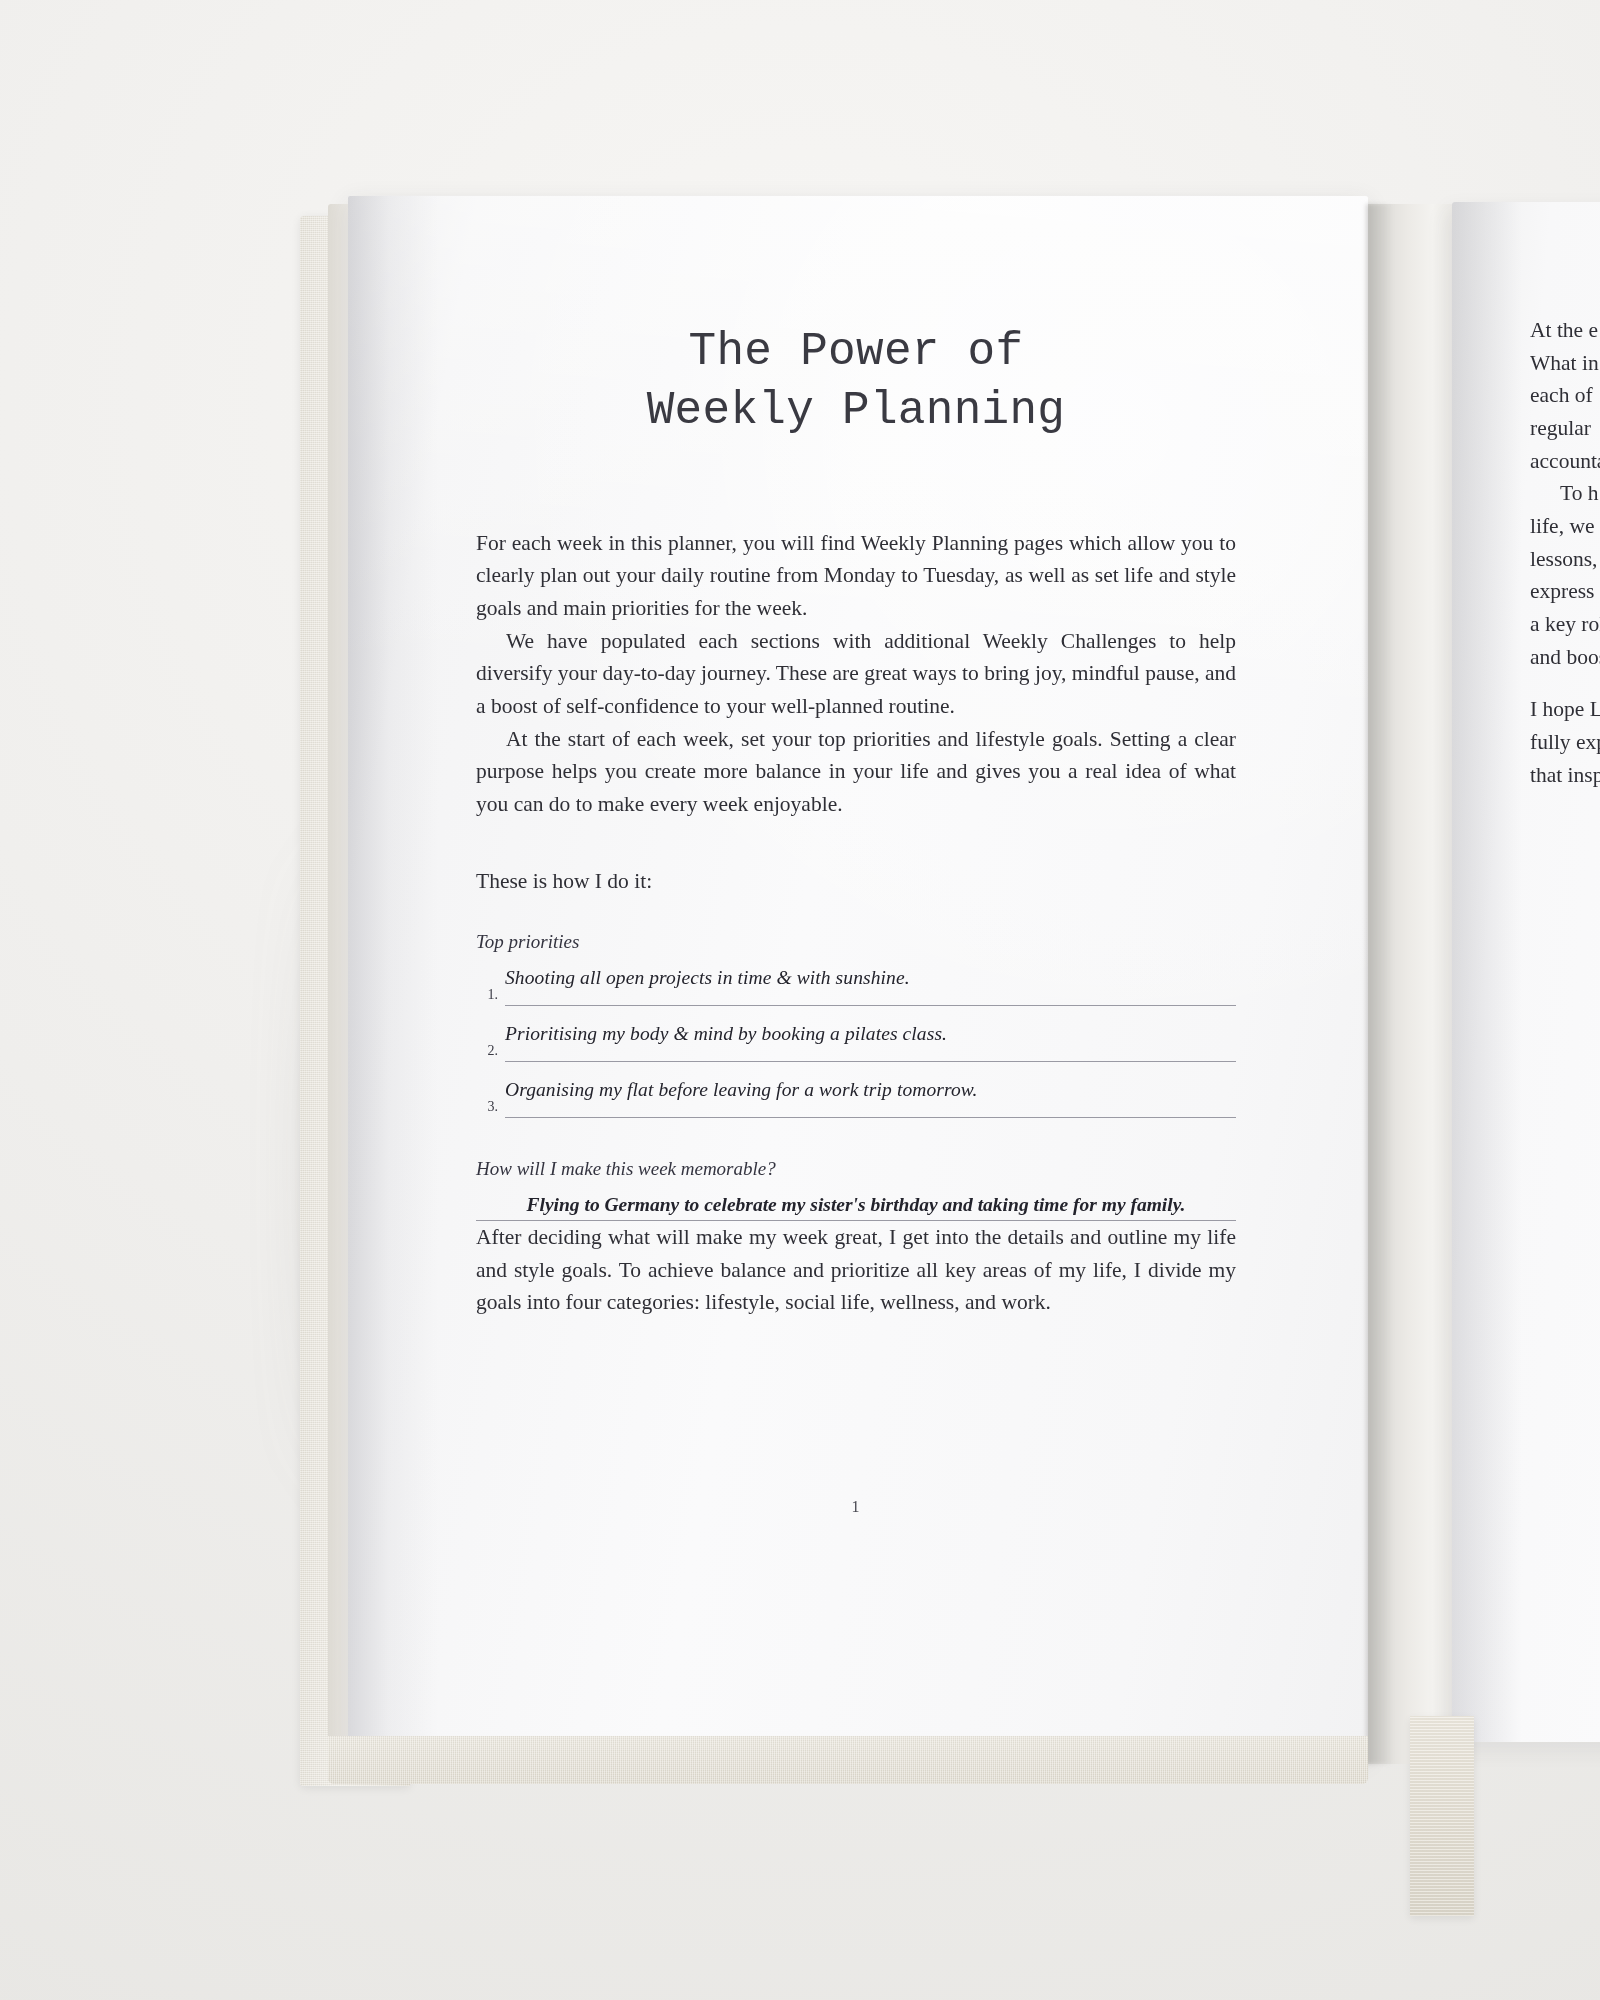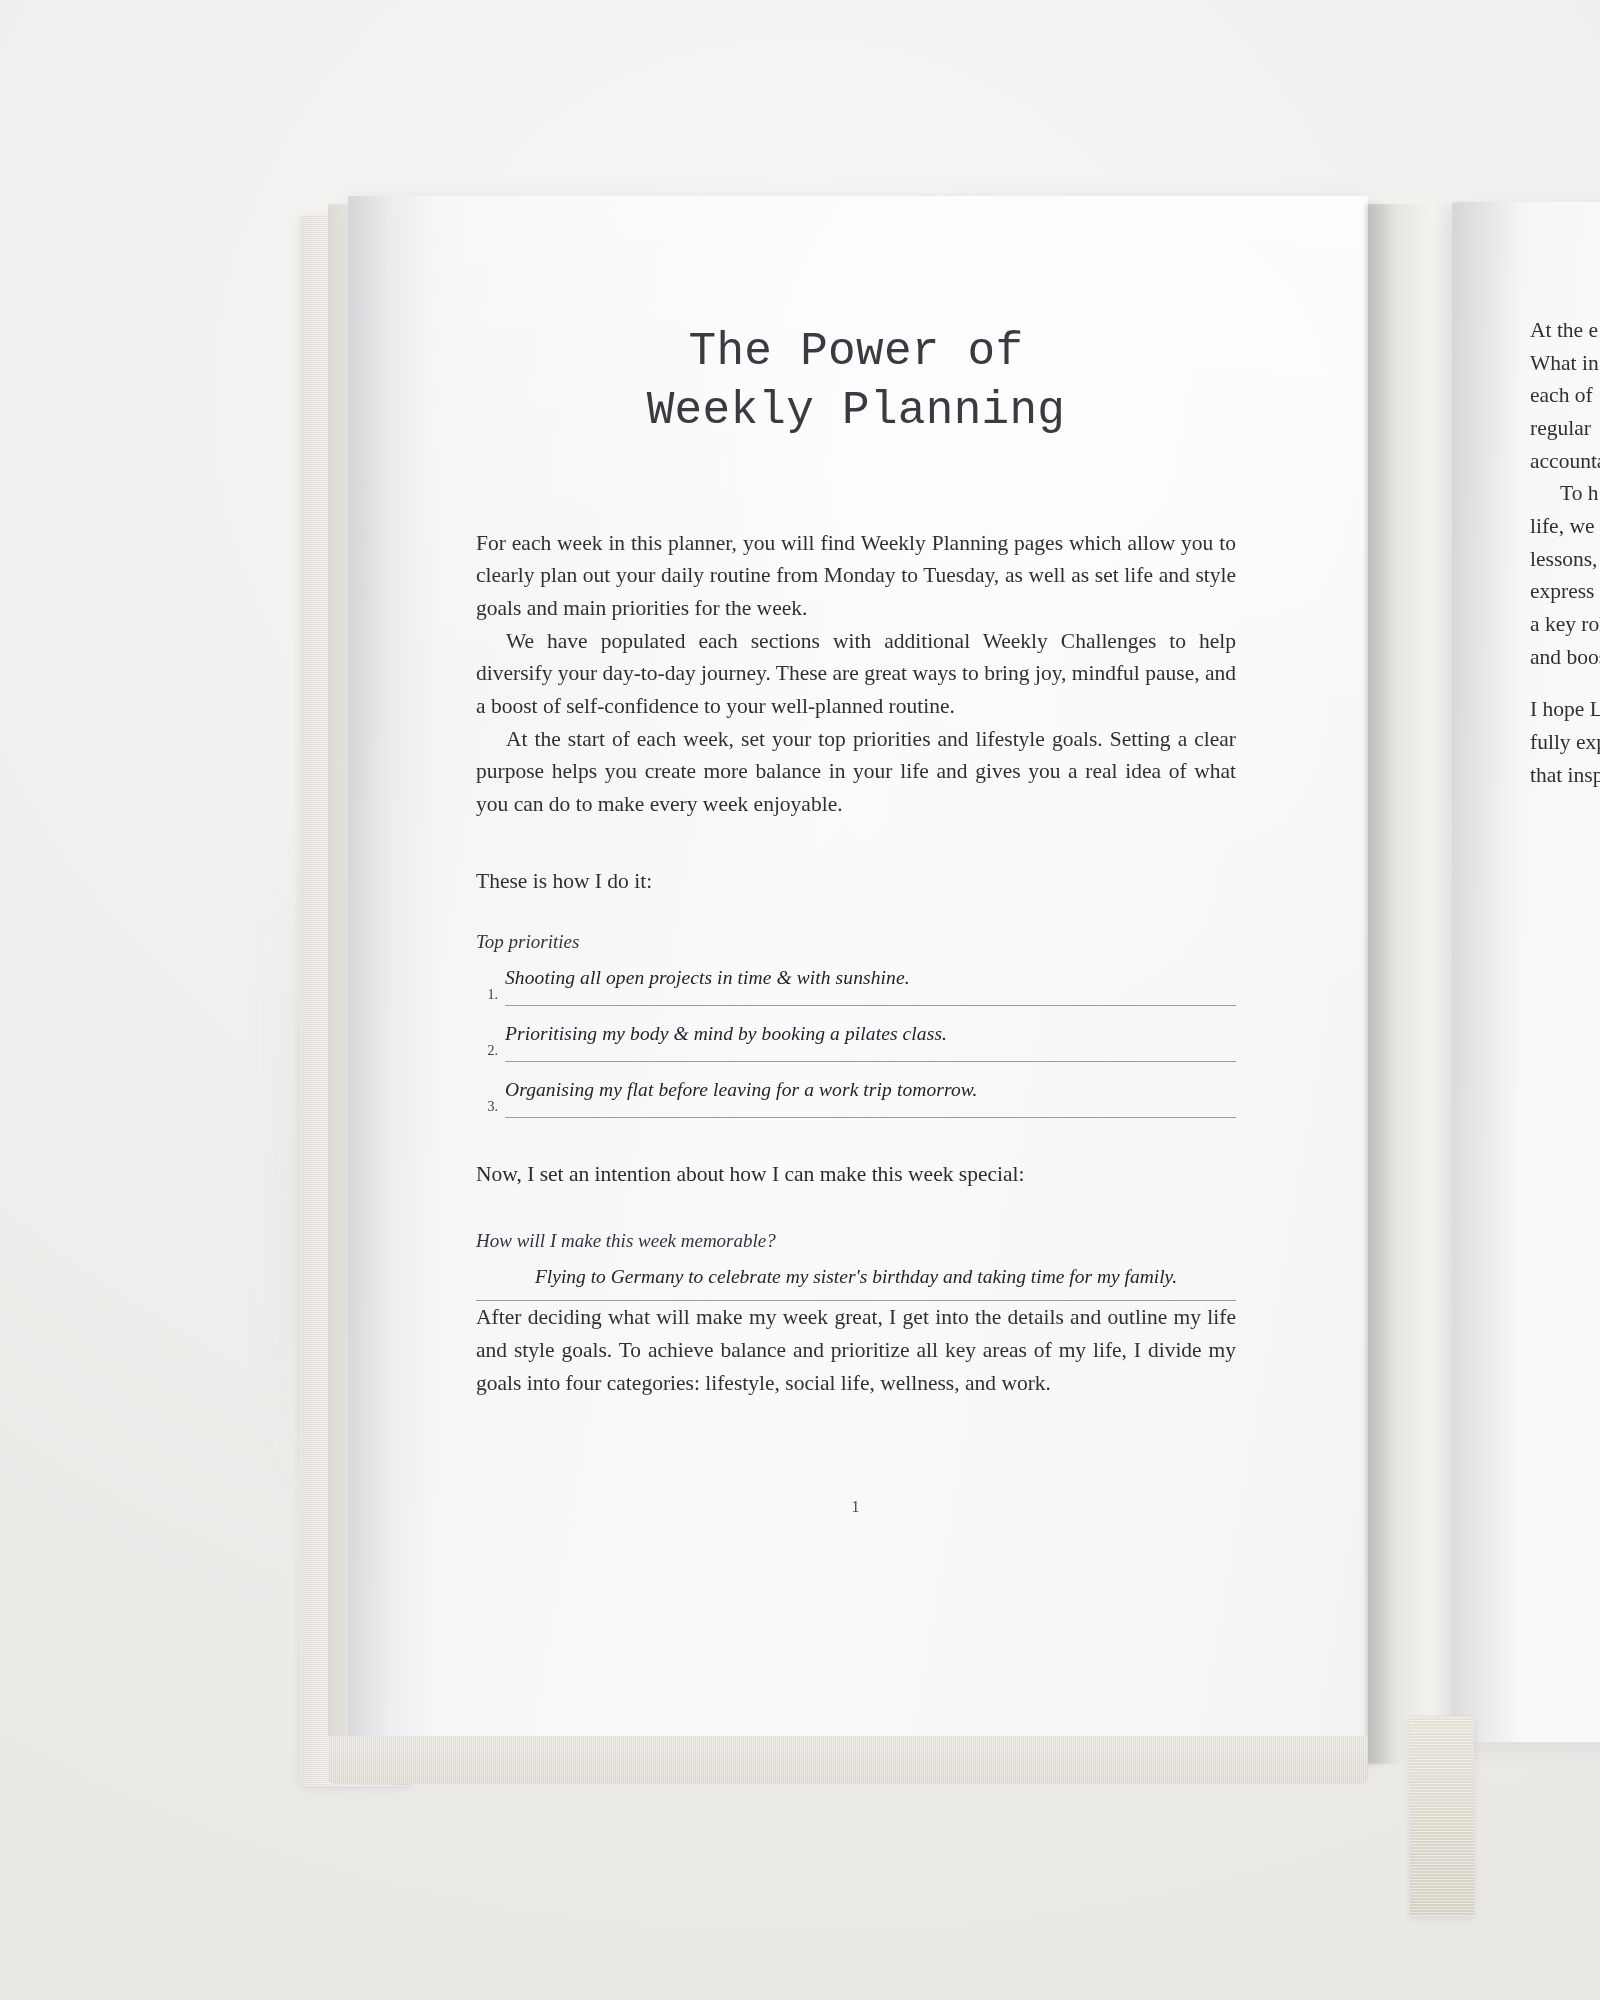--- a/index.html
+++ b/index.html
@@ -247,22 +247,23 @@
 
   .mid-note {
     margin: 40px 0 0 0;
     font-size: 21.5px;
     line-height: 1.5;
   }
 
   .memo-block { margin-top: 40px; }
   .memo-line {
     border-bottom: 1px solid #9a9aa4;
-    padding-bottom: 12px;
+    padding-bottom: 4px;
     text-align: center;
+    font-weight: bold;
   }
   .memo-text {
     font-style: italic;
     font-size: 19.5px;
     color: #23232c;
   }
 
   .closing { margin-top: 54px; }
 
   .folio {
@@ -342,21 +343,20 @@
         </div>
 
         <div class="pri-row">
           <div class="pri-num">3.</div>
           <div class="pri-line">
             <span class="pri-text">Organising my flat before leaving for a work trip tomorrow.</span>
           </div>
         </div>
       </div>
 
-      <p class="mid-note">Now, I set an intention about how I can make this week special:</p>
 
       <div class="memo-block">
         <p class="form-caption">How will I make this week memorable?</p>
         <div class="memo-line">
           <span class="memo-text">Flying to Germany to celebrate my sister's birthday and taking time for my family.</span>
         </div>
       </div>
 
       <p class="body closing">After deciding what will make my week great, I get into the details and outline my life and style goals. To achieve balance and prioritize all key areas of my life, I divide my goals into four categories: lifestyle, social life, wellness, and work.</p>
 

